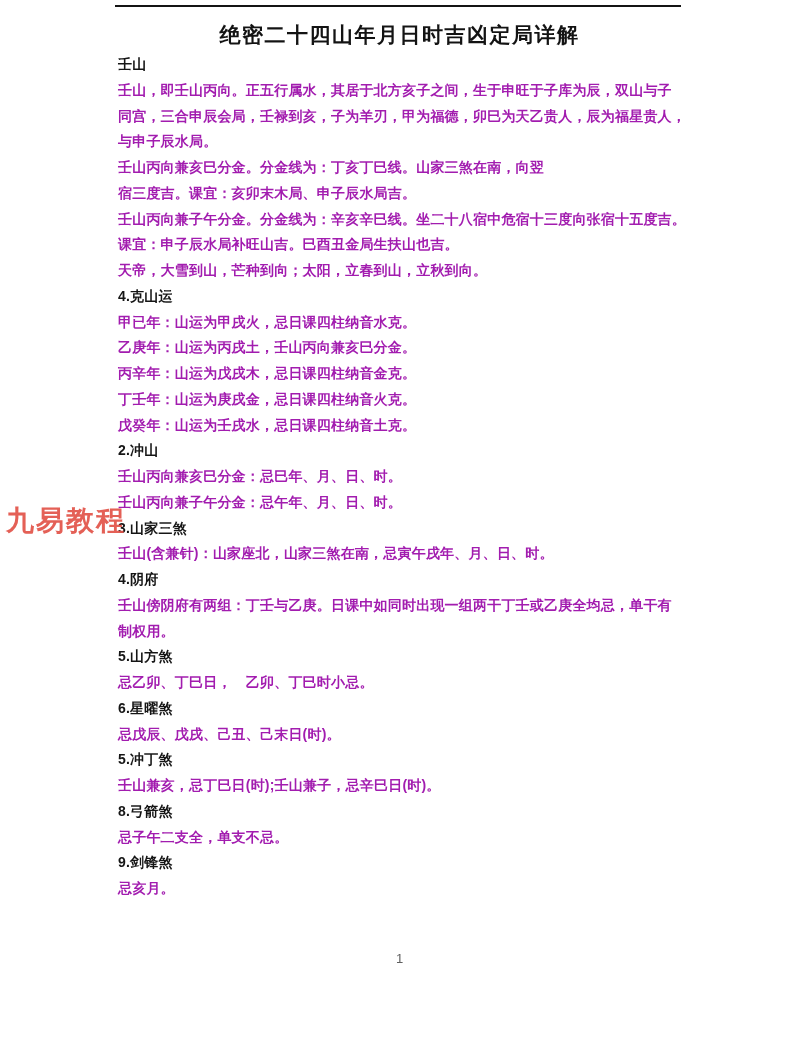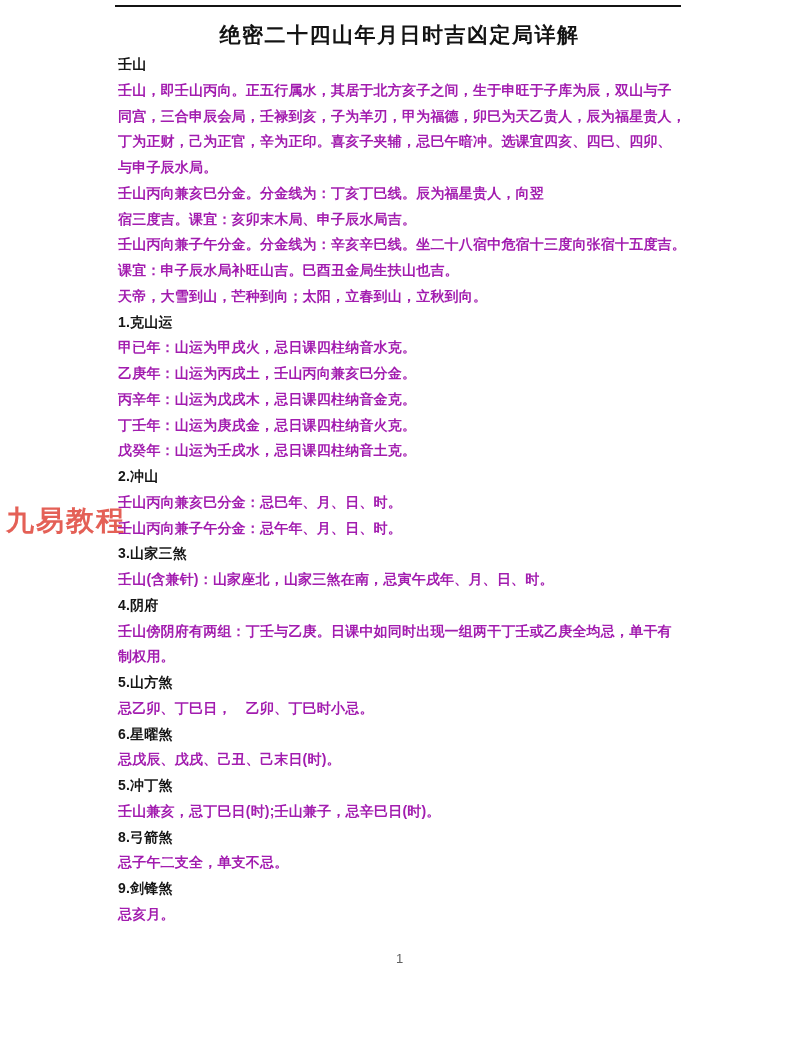--- a/index.html
+++ b/index.html
@@ -81,28 +81,27 @@
 </head>
 <body>
 
 <div class="page">
   <div class="top-rule"></div>
   <h1 class="title">绝密二十四山年月日时吉凶定局详解</h1>
   <div class="content" id="content">
       <div class="doc-line heading">壬山</div>
       <div class="doc-line body">壬山，即壬山丙向。正五行属水，其居于北方亥子之间，生于申旺于子库为辰，双山与子</div>
       <div class="doc-line body">同宫，三合申辰会局，壬禄到亥，子为羊刃，甲为福德，卯巳为天乙贵人，辰为福星贵人，</div>
-      <div class="doc-line body">丁为正财，己为正官，辛为正印。喜亥子夹辅，忌巳午暗冲。选课宜四亥、四巳、四卯、</div>
       <div class="doc-line body">与申子辰水局。</div>
-      <div class="doc-line body">壬山丙向兼亥巳分金。分金线为：丁亥丁巳线。辰为福星贵人，向翌</div>
+      <div class="doc-line body">壬山丙向兼亥巳分金。分金线为：丁亥丁巳线。山家三煞在南，向翌</div>
       <div class="doc-line body">宿三度吉。课宜：亥卯末木局、申子辰水局吉。</div>
       <div class="doc-line body">壬山丙向兼子午分金。分金线为：辛亥辛巳线。坐二十八宿中危宿十三度向张宿十五度吉。</div>
       <div class="doc-line body">课宜：申子辰水局补旺山吉。巳酉丑金局生扶山也吉。</div>
       <div class="doc-line body">天帝，大雪到山，芒种到向；太阳，立春到山，立秋到向。</div>
-      <div class="doc-line heading">1.克山运</div>
+      <div class="doc-line heading">4.克山运</div>
       <div class="doc-line body">甲已年：山运为甲戌火，忌日课四柱纳音水克。</div>
       <div class="doc-line body">乙庚年：山运为丙戌土，壬山丙向兼亥巳分金。</div>
       <div class="doc-line body">丙辛年：山运为戊戌木，忌日课四柱纳音金克。</div>
       <div class="doc-line body">丁壬年：山运为庚戌金，忌日课四柱纳音火克。</div>
       <div class="doc-line body">戊癸年：山运为壬戌水，忌日课四柱纳音土克。</div>
       <div class="doc-line heading">2.冲山</div>
       <div class="doc-line body">壬山丙向兼亥巳分金：忌巳年、月、日、时。</div>
       <div class="doc-line body">壬山丙向兼子午分金：忌午年、月、日、时。</div>
       <div class="doc-line heading">3.山家三煞</div>
       <div class="doc-line body">壬山(含兼针)：山家座北，山家三煞在南，忌寅午戌年、月、日、时。</div>

